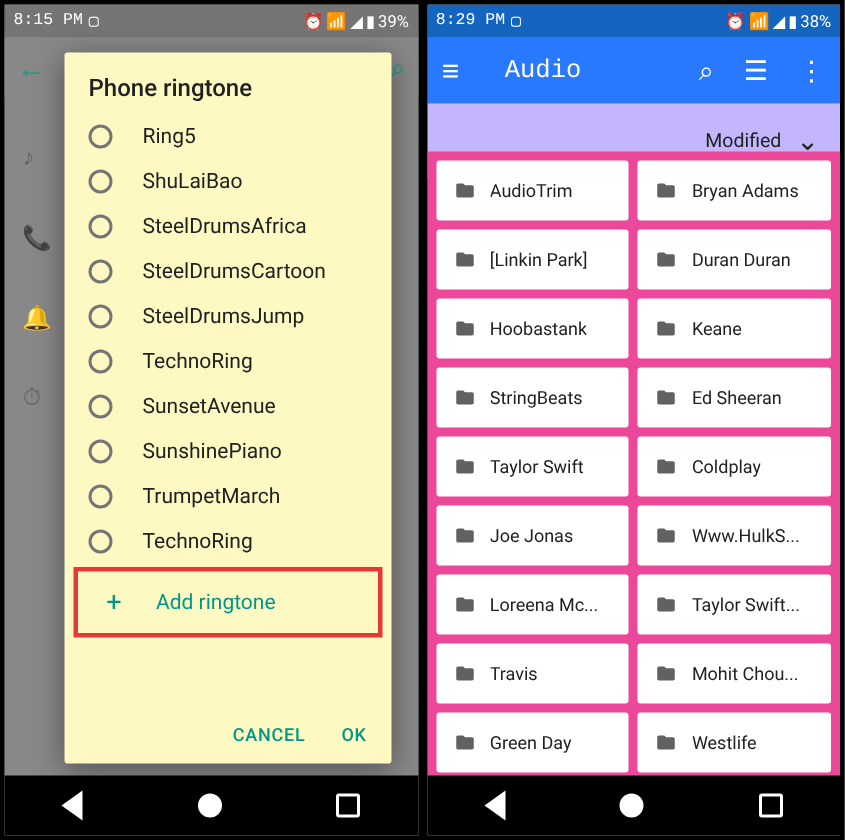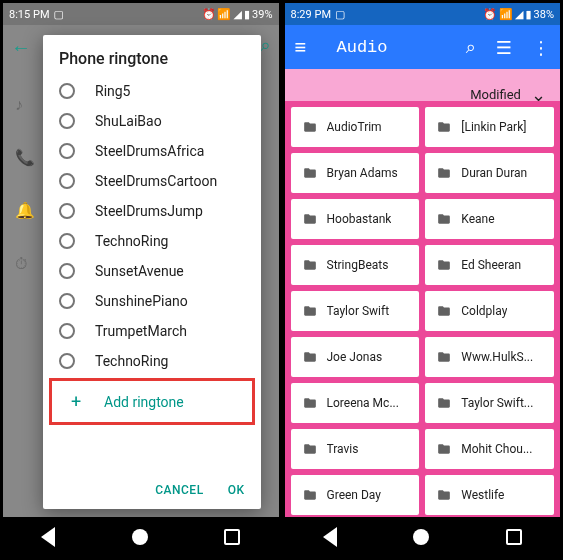--- a/index.html
+++ b/index.html
@@ -1,49 +1,49 @@
 <!DOCTYPE html>
 <html><head>
 <meta charset="utf-8">
 <style>
   * { box-sizing: border-box; margin: 0; padding: 0; }
   body { background: #000; font-family: Roboto, Arial, sans-serif; width: 563px; height: 560px; display: flex; }
   .phone { width: 50%; height: 100%; border: 3px solid #000; position: relative; background: #888; overflow: hidden; }
   .statusbar { height: 22px; background: #757575; color: #fff; font-size: 11px; display: flex; align-items: center; justify-content: space-between; padding: 0 6px; }
   .phone.right .statusbar { background: #1565c0; }
-  .status-left { display: flex; gap: 4px; align-items: center; }
+  .status-left { display: flex; gap: 4px; align-items: center; font-family: Liberation Mono, monospace; }
   .status-right { display: flex; gap: 2px; align-items: center; }
   
   
   .bg-graybar { height: 40px; background: #888; display: flex; align-items: center; padding: 0 8px; }
   .back-arrow { color: #1a9c8c; font-size: 20px; }
   .bg-search { color: #1a9c8c; font-size: 18px; margin-left: auto; }
   .dimmed { position: absolute; top: 22px; bottom: 40px; left: 0; right: 0; background: #888; }
   .side-icon-col { position: absolute; left: 0; top: 70px; width: 40px; display: flex; flex-direction: column; gap: 34px; padding-left: 12px; }
   .side-icon { color: #666; font-size: 16px; }
   
-  .dialog { position: absolute; left: 40px; right: 18px; top: 32px; bottom: 48px; background: #ffffff; border-radius: 2px; box-shadow: 0 4px 20px rgba(0,0,0,0.4); display: flex; flex-direction: column; }
+  .dialog { position: absolute; left: 40px; right: 18px; top: 32px; bottom: 48px; background: #fef9c3; border-radius: 2px; box-shadow: 0 4px 20px rgba(0,0,0,0.4); display: flex; flex-direction: column; }
   .dialog-title { font-size: 16px; font-weight: 500; color: #212121; padding: 14px 16px 8px; }
   .radio-list { flex: 1; overflow: hidden; }
   .radio-item { display: flex; align-items: center; padding: 7px 16px; gap: 20px; }
   .radio-circle { width: 16px; height: 16px; border: 2px solid #757575; border-radius: 50%; flex-shrink: 0; }
   .radio-label { font-size: 14px; color: #212121; }
   .add-row { display: flex; align-items: center; padding: 10px 16px; gap: 20px; border: 3px solid #e53935; margin: 2px 6px; }
   .plus { color: #009688; font-size: 18px; width: 16px; text-align: center; }
   .add-text { color: #009688; font-size: 14px; }
   .dialog-actions { display: flex; justify-content: flex-end; gap: 24px; padding: 8px 16px 12px; }
   .dialog-btn { color: #009688; font-size: 12px; font-weight: 500; letter-spacing: 0.5px; }
   
   
   .appbar { height: 44px; background: #2979ff; display: flex; align-items: center; padding: 0 10px; color: #fff; }
   .hamburger { font-size: 20px; width: 24px; }
   .appbar-title { font-size: 17px; font-weight: 500; margin-left: 18px; font-family: Liberation Mono, monospace; }
   .appbar-actions { margin-left: auto; display: flex; gap: 20px; align-items: center; }
   .appbar-icon { font-size: 18px; }
-  .sortbar { height: 50px; background: #f9a8d4; display: flex; align-items: center; justify-content: flex-end; padding: 0 14px; font-size: 13px; color: #212121; gap: 10px; box-shadow: 0 1px 2px rgba(0,0,0,0.1); }
+  .sortbar { height: 50px; background: #c4b5fd; display: flex; align-items: center; justify-content: flex-end; padding: 0 14px; font-size: 13px; color: #212121; gap: 10px; box-shadow: 0 1px 2px rgba(0,0,0,0.1); }
   .chevron-down { font-size: 18px; }
   .grid-area { position: absolute; top: 98px; bottom: 40px; left: 0; right: 0; background: #ec4899; padding: 6px; overflow: hidden; }
   .grid { display: grid; grid-template-columns: 1fr 1fr; gap: 6px; }
   .folder-card { background: #fff; border-radius: 2px; height: 40px; display: flex; align-items: center; padding: 0 10px; gap: 8px; font-size: 12px; color: #212121; overflow: hidden; white-space: nowrap; }
   .folder-icon { width: 18px; height: 14px; fill: #616161; flex-shrink: 0; }
   .folder-name { overflow: hidden; text-overflow: ellipsis; }
   
   
   .navbar { position: absolute; bottom: 0; left: 0; right: 0; height: 40px; background: #000; display: flex; align-items: center; justify-content: space-around; }
   .nav-back { width: 0; height: 0; border-top: 10px solid transparent; border-bottom: 10px solid transparent; border-right: 14px solid #fff; }
@@ -171,27 +171,27 @@
         <div class="folder-card">
           <svg class="folder-icon" viewBox="0 0 24 24">
             <path d="M10 4H4c-1.1 0-2 .9-2 2v12c0 1.1.9 2 2 2h16c1.1 0 2-.9 2-2V8c0-1.1-.9-2-2-2h-8l-2-2z"></path>
           </svg>
           <span class="folder-name">AudioTrim</span>
         </div>
         <div class="folder-card">
           <svg class="folder-icon" viewBox="0 0 24 24">
             <path d="M10 4H4c-1.1 0-2 .9-2 2v12c0 1.1.9 2 2 2h16c1.1 0 2-.9 2-2V8c0-1.1-.9-2-2-2h-8l-2-2z"></path>
           </svg>
+          <span class="folder-name">Bryan Adams</span>
+        </div>
+        <div class="folder-card">
+          <svg class="folder-icon" viewBox="0 0 24 24">
+            <path d="M10 4H4c-1.1 0-2 .9-2 2v12c0 1.1.9 2 2 2h16c1.1 0 2-.9 2-2V8c0-1.1-.9-2-2-2h-8l-2-2z"></path>
+          </svg>
           <span class="folder-name">[Linkin Park]</span>
-        </div>
-        <div class="folder-card">
-          <svg class="folder-icon" viewBox="0 0 24 24">
-            <path d="M10 4H4c-1.1 0-2 .9-2 2v12c0 1.1.9 2 2 2h16c1.1 0 2-.9 2-2V8c0-1.1-.9-2-2-2h-8l-2-2z"></path>
-          </svg>
-          <span class="folder-name">Bryan Adams</span>
         </div>
         <div class="folder-card">
           <svg class="folder-icon" viewBox="0 0 24 24">
             <path d="M10 4H4c-1.1 0-2 .9-2 2v12c0 1.1.9 2 2 2h16c1.1 0 2-.9 2-2V8c0-1.1-.9-2-2-2h-8l-2-2z"></path>
           </svg>
           <span class="folder-name">Duran Duran</span>
         </div>
         <div class="folder-card">
           <svg class="folder-icon" viewBox="0 0 24 24">
             <path d="M10 4H4c-1.1 0-2 .9-2 2v12c0 1.1.9 2 2 2h16c1.1 0 2-.9 2-2V8c0-1.1-.9-2-2-2h-8l-2-2z"></path>

